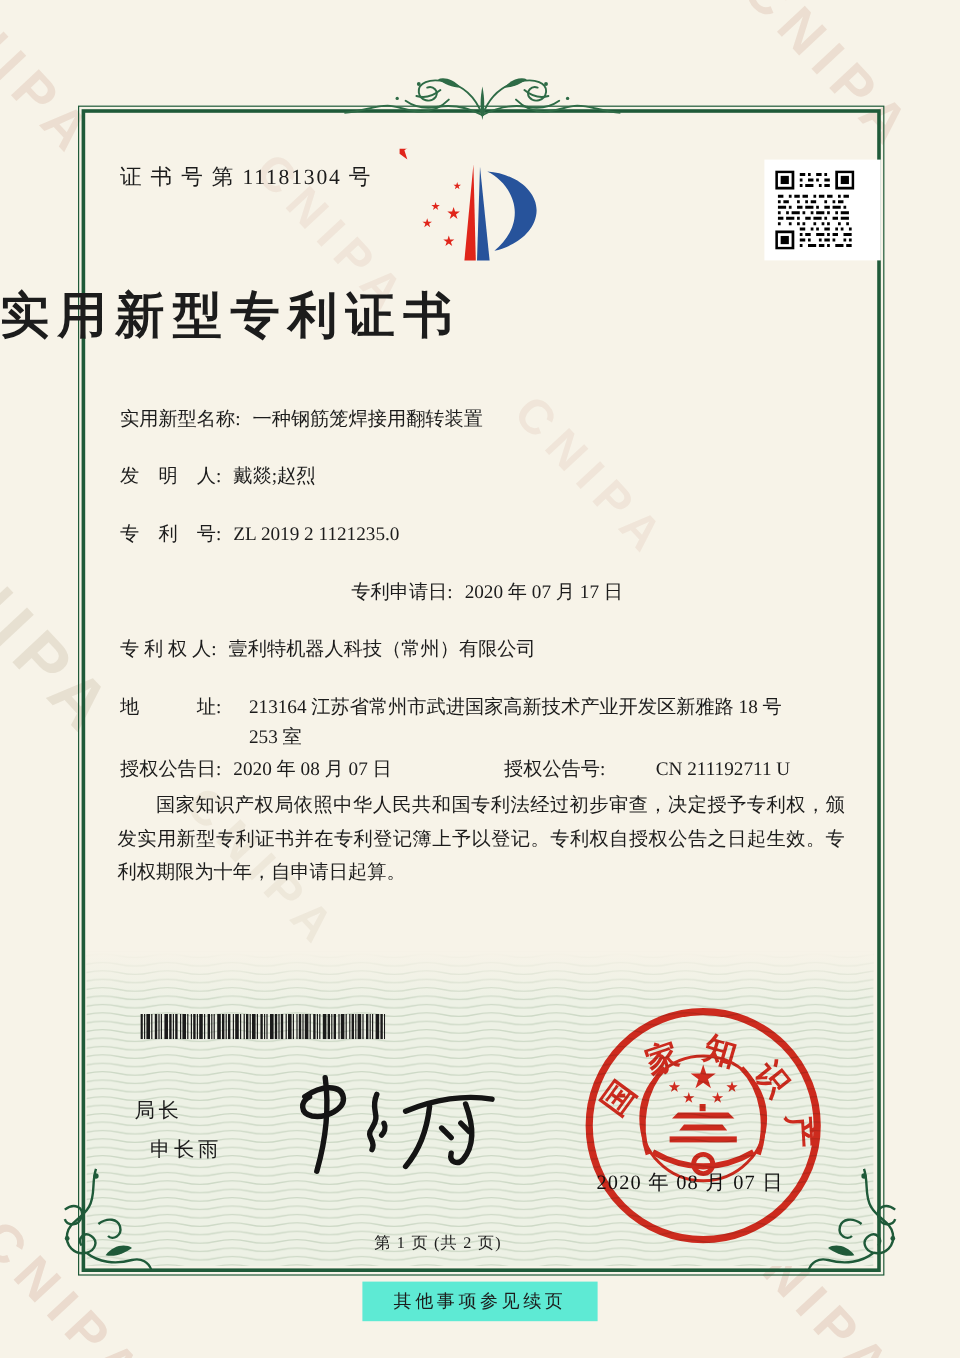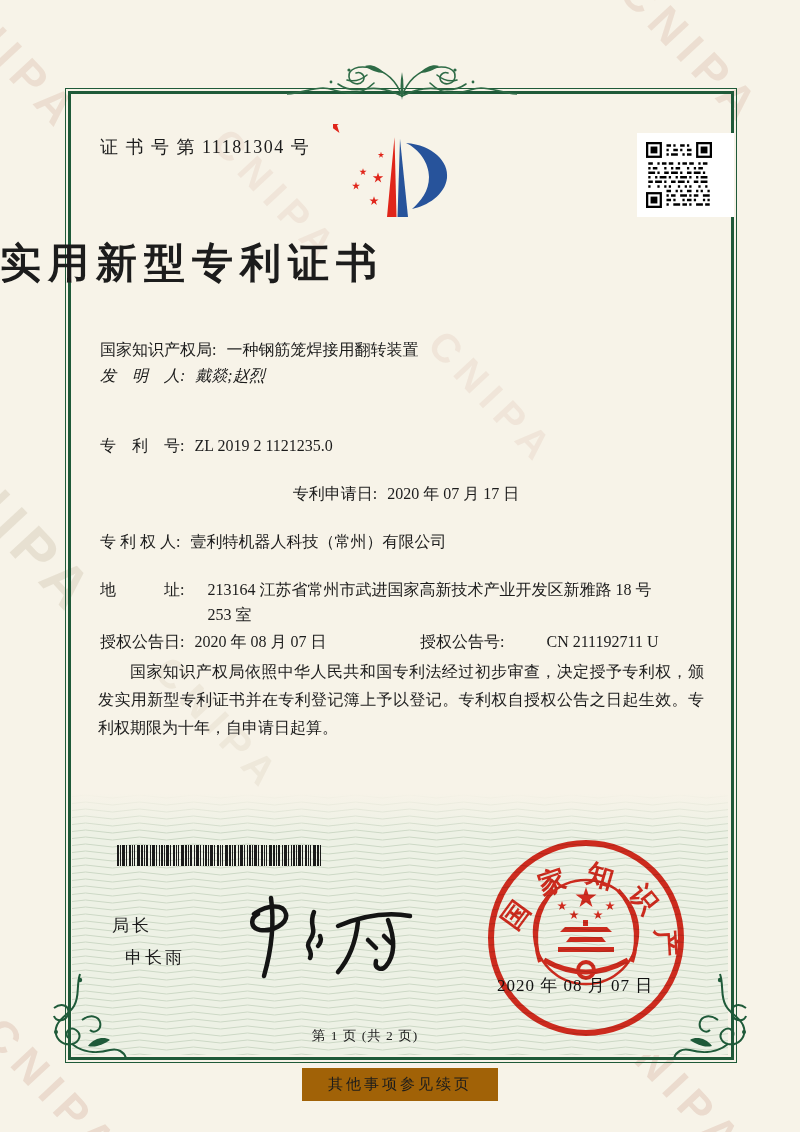--- a/index.html
+++ b/index.html
@@ -33,36 +33,36 @@
   .certno{position:absolute;left:100px;top:135px;font-size:18px;letter-spacing:1.5px;}
   .qrbox{position:absolute;left:637px;top:133px;width:97px;height:84px;background:#ffffff;}
   .qrbox svg{position:absolute;left:9px;top:9px;}
   .logo{position:absolute;left:333px;top:124px;}
   .title{position:absolute;left:0;top:236px;width:664px;text-align:left;
     font-size:41px;font-weight:bold;letter-spacing:7px;}
   
   .row{position:absolute;left:100px;width:612px;display:flex;font-size:16px;line-height:25px;}
   .row .lbl{flex:0 0 auto;white-space:pre;}
   .row .val{margin-left:10px;white-space:pre-wrap;}
-  .r1{top:337px;} .r2{top:363px;font-style:italic;} .r3{top:433px;} .r4{top:481px;justify-content:center;} .r5{top:529px;}
+  .r1{top:337px;} .r2{top:385px;} .r3{top:433px;} .r4{top:481px;justify-content:center;} .r5{top:529px;}
   .r6{top:577px;} .r6 .val{width:452px;margin-left:23px;}
   .r7a{top:629px;align-items:flex-end;} .r7b{top:629px;left:420px;width:320px;gap:32px;}
   
   .paras{position:absolute;left:98px;top:658px;width:606px;font-size:16px;line-height:28px;text-align:justify;}
   .paras p{margin:0;text-indent:2em;}
   
   .barcode{position:absolute;left:117px;top:845px;}
   .sig-title{position:absolute;left:112px;top:914px;font-size:17px;letter-spacing:3px;}
   .sig-name{position:absolute;left:125px;top:946px;font-size:17px;letter-spacing:3px;}
   .signature{position:absolute;left:238px;top:892px;}
   .seal{position:absolute;left:484px;top:836px;mix-blend-mode:multiply;opacity:.96;}
   .seal-date{position:absolute;left:497px;top:974px;font-size:17px;letter-spacing:1px;color:#111;z-index:6;}
   .pagenum{position:absolute;left:0;top:1027px;width:730px;text-align:center;font-size:13.5px;letter-spacing:1px;}
   .note{position:absolute;left:400px;top:1068px;transform:translateX(-50%);
-    background:#a16207;padding:7px 26px;font-size:15px;letter-spacing:3px;white-space:nowrap;}
+    background:#5eead4;padding:7px 26px;font-size:15px;letter-spacing:3px;white-space:nowrap;}
   .orn{position:absolute;pointer-events:none;}
   .orn-top{left:287px;top:60px;}
   .orn-bl{left:38px;top:972px;}
   .orn-br{left:672px;top:972px;}
 </style>
 </head>
 <body>
 
 <span class="wm wm1">CNIPA</span>
 <span class="wm wm2">CNIPA</span>
@@ -162,21 +162,21 @@
   <use href="#star" transform="translate(23,62) scale(0.38)"></use>
   <use href="#star" transform="translate(41,77) scale(0.44)"></use>
   <path d="M61.5,13 L54,93 L63.5,93 Z" fill="#e0251a"></path>
   <path d="M67,15 L64.5,93 L75,93 Z" fill="#27539b"></path>
   <path d="M73,19 C100,21 116,38 114,54 C112,71 94,82 79,85 C88,77 96,67 96,53 C96,39 86,25 73,19 Z" fill="#27539b"></path>
 </svg>
 
 <div class="title">实用新型专利证书</div>
 
 <div class="row r1">
-  <span class="lbl">国家知识产权局:</span>
+  <span class="lbl">实用新型名称:</span>
   <span class="val">一种钢筋笼焊接用翻转装置</span>
 </div>
 <div class="row r2">
   <span class="lbl">发　明　人:</span>
   <span class="val">戴燚;赵烈</span>
 </div>
 <div class="row r3">
   <span class="lbl">专　利　号:</span>
   <span class="val">ZL 2019 2 1121235.0</span>
 </div>

